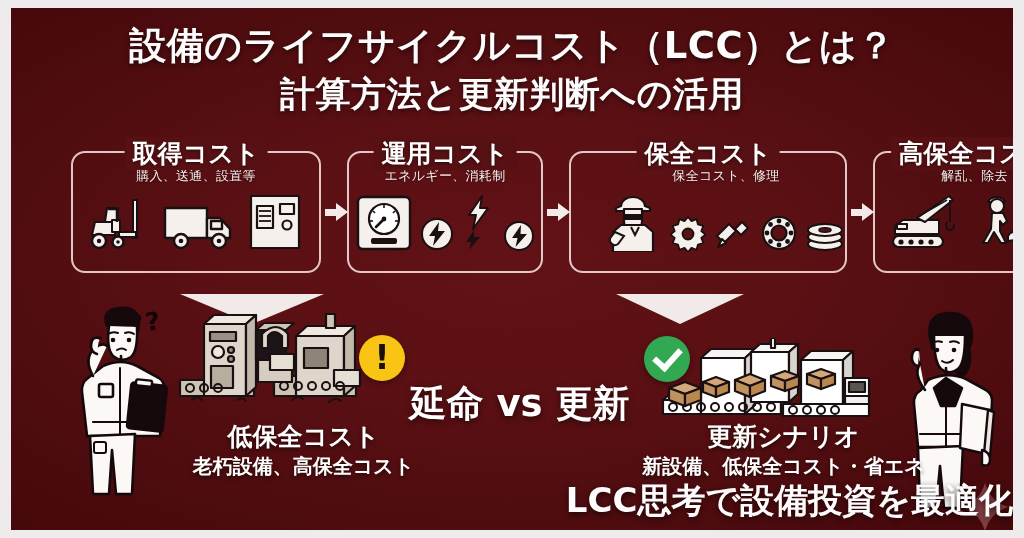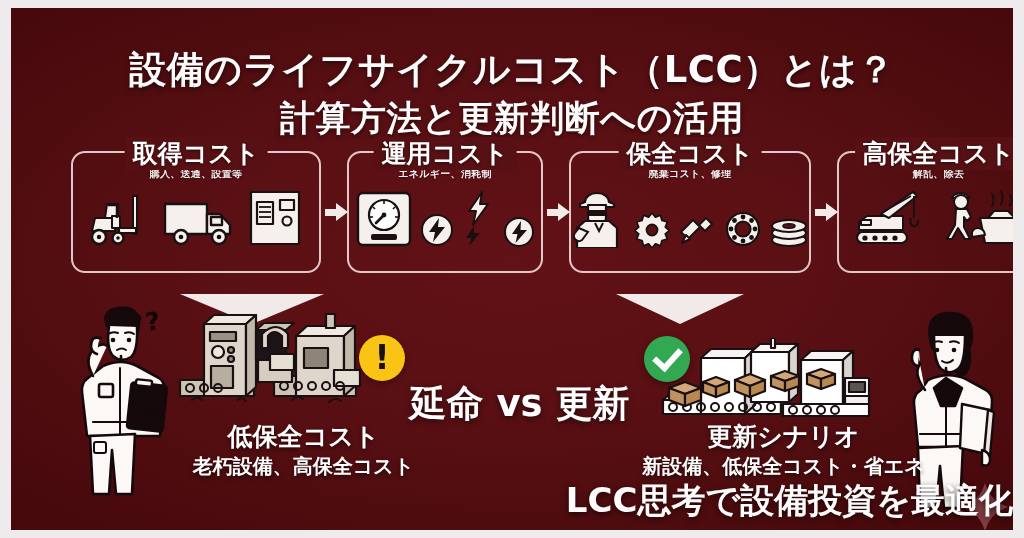--- a/index.html
+++ b/index.html
@@ -19,21 +19,20 @@
   
   #title-block{
     position:absolute;left:0;top:16px;width:1002px;text-align:center;
     color:#fdfcfc;
   }
   .title-line{
     font-weight:bold;
     letter-spacing:.5px;
     text-shadow:0 2px 5px rgba(0,0,0,.55);
     line-height:1.18;
-    margin-top:24px;
   }
   #title-line-1{font-size:37px;}
   #title-line-2{font-size:35px;margin-top:6px;}
 
   
   #cost-row{
     position:absolute;top:143px;left:60px;width:890px;height:128px;
     display:flex;align-items:flex-start;
   }
   .cost-box{
@@ -46,21 +45,21 @@
   }
   .cost-title{
     position:absolute;top:-16px;left:50%;transform:translateX(-50%);
     white-space:nowrap;
     padding:0 8px;
     font-size:25px;font-weight:bold;color:#ffffff;
     text-shadow:0 1px 3px rgba(0,0,0,.5);
     background:#571013;
   }
   .cost-sub{
-    text-align:center;font-size:10px;font-weight:bold;color:#f6eeee;
+    text-align:center;font-size:13px;font-weight:normal;color:#f6eeee;
     margin-top:11px;letter-spacing:.3px;
     text-shadow:0 1px 2px rgba(0,0,0,.45);
   }
   .icon-strip{
     display:flex;align-items:flex-end;justify-content:center;gap:7px;
     margin-top:5px;height:62px;
   }
   .connector{
     width:26px;height:122px;display:flex;align-items:center;justify-content:center;
     flex:0 0 26px;
@@ -72,21 +71,21 @@
     content:"";position:absolute;left:-9px;top:-3.5px;width:11px;height:7px;background:#f3eaea;
   }
   .arrow-right::after{
     content:"";position:absolute;left:2px;top:-9px;
     border-top:9px solid transparent;border-bottom:9px solid transparent;
     border-left:12px solid #f3eaea;
   }
 
   #box-acq{flex:0 0 250px;}
   #box-ops{flex:0 0 196px;}
-  #box-maint{flex:0 0 183px;}
+  #box-maint{flex:0 0 183px;padding-left:36px;}
   #box-disp{flex:0 0 203px;}
 
   
   .down-arrow{
     position:absolute;width:0;height:0;
     border-left:72px solid transparent;
     border-right:72px solid transparent;
     border-top:30px solid #f2e9e9;
   }
   #down-arrow-left{left:169px;top:286px;}
@@ -244,21 +243,21 @@
         </svg>
       </div>
     </div>
 
     <div class="connector">
       <span class="arrow-right"></span>
     </div>
 
     <div class="cost-box" id="box-maint">
       <div class="cost-title">保全コスト</div>
-      <div class="cost-sub">廃棄コスト、修理</div>
+      <div class="cost-sub">保全コスト、修理</div>
       <div class="icon-strip">
         <svg width="56" height="60" viewBox="0 0 56 60">
           <g fill="#f5f0ec" stroke="#1a1012" stroke-width="2.2" stroke-linejoin="round">
             <path d="M14 14 a12 9 0 0 1 24 0 l5 2 v3 H9 v-3 z"></path>
             <path d="M17 17 h18 v13 a9 9 0 0 1 -18 0 z"></path>
             <path d="M14 33 h24 l8 7 v20 H6 V40 z"></path>
           </g>
           <rect x="16" y="22" width="20" height="6" fill="#1a1012"></rect>
           <path d="M24 35 l4 8 l4 -8" fill="none" stroke="#1a1012" stroke-width="2"></path>
           <g fill="#f5f0ec" stroke="#1a1012" stroke-width="2">

